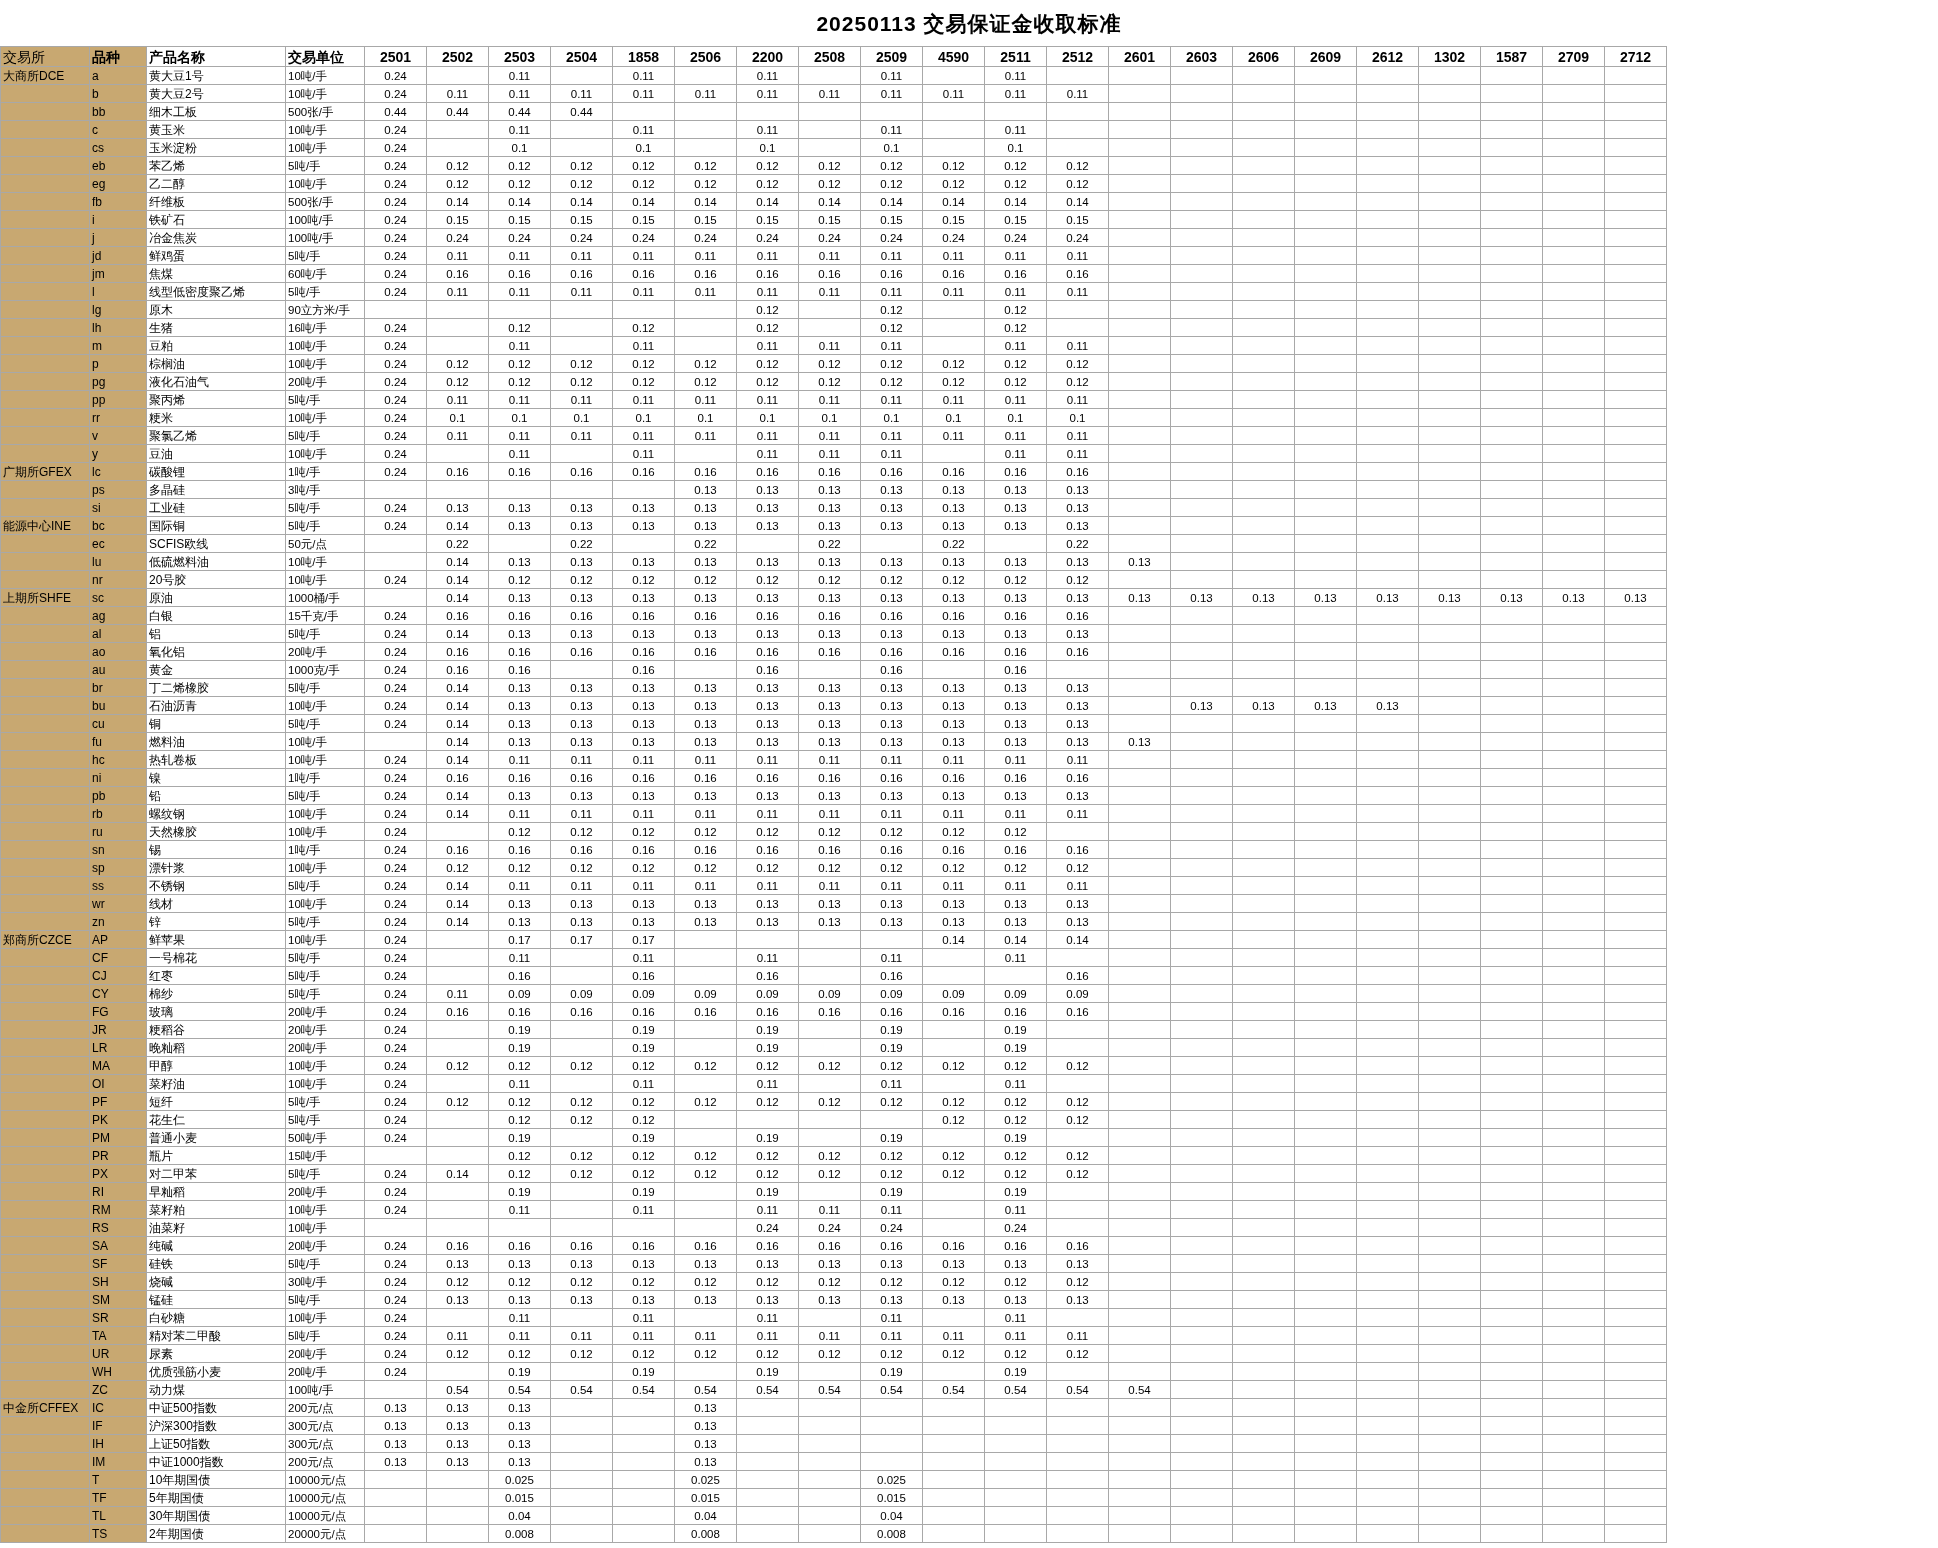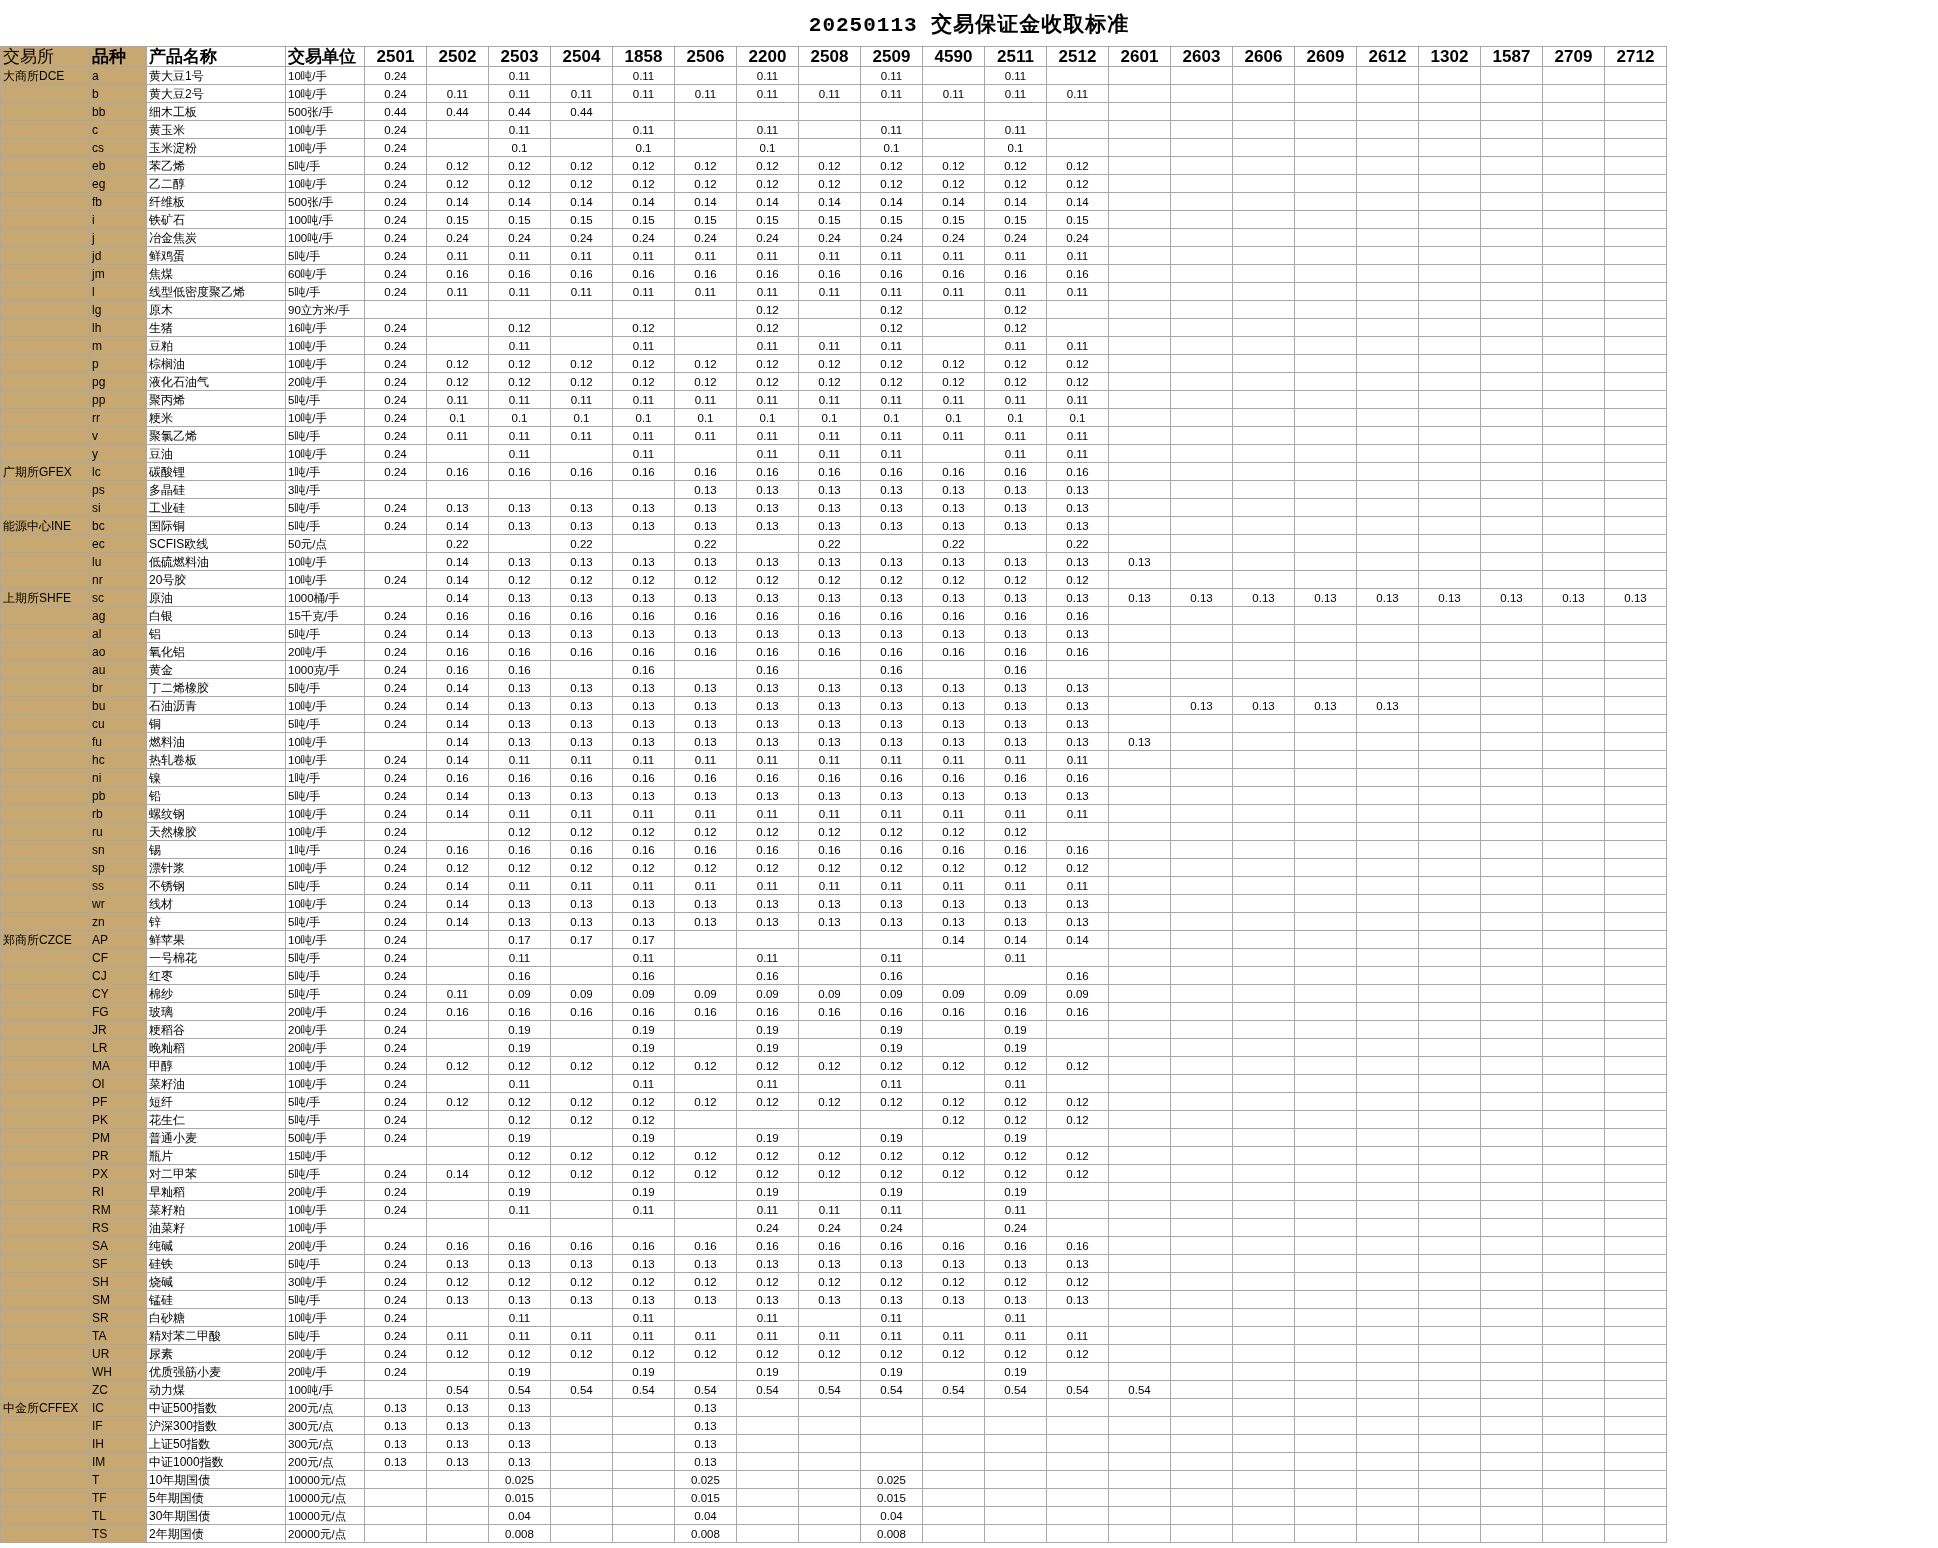--- a/index.html
+++ b/index.html
@@ -1,21 +1,21 @@
 <!DOCTYPE html>
 <html><head>
 <meta charset="utf-8">
 <style>
   html,body{margin:0;padding:0;background:#ffffff;}
   body{font-family:"Liberation Sans","DejaVu Sans",sans-serif;color:#000;}
   #page{width:1938px;min-height:1548px;position:relative;background:#fff;}
-  #title{text-align:center;font-family:Liberation Mono, monospace;font-size:21px;font-weight:bold;padding:10px 0 8px 0;letter-spacing:1px;}
+  #title{text-align:center;font-family:Liberation Sans, sans-serif;font-size:21px;font-weight:bold;padding:10px 0 8px 0;letter-spacing:1px;}
   table{border-collapse:collapse;table-layout:fixed;font-size:12px;font-family:"Liberation Sans","DejaVu Sans",sans-serif;}
   td,th{border:1px solid #a8a8a8;height:17px;line-height:16px;padding:0 2px;overflow:hidden;white-space:nowrap;}
-  thead th{background:#c8a871;font-weight:bold;text-align:center;font-size:17px;height:19px;}
+  thead th{background:#c8a871;font-weight:bold;text-align:center;font-size:14px;height:19px;}
   .c-exch{width:84px;background:#c8a871;text-align:left;font-weight:normal;}
   .c-code{width:52px;background:#c8a871;text-align:left;}
   .c-name{width:134px;background:#fff;text-align:left;}
   .c-unit{width:74px;background:#fff;text-align:left;}
   .c-val{width:57px;text-align:center;background:#fff;}
   tbody td.c-exch{font-size:12px;}
   tbody td.c-code{font-size:12px;}
   tbody td.c-name{font-size:12px;}
   tbody td.c-unit{font-size:11.5px;}
   tbody td.c-val{font-size:11.5px;}

